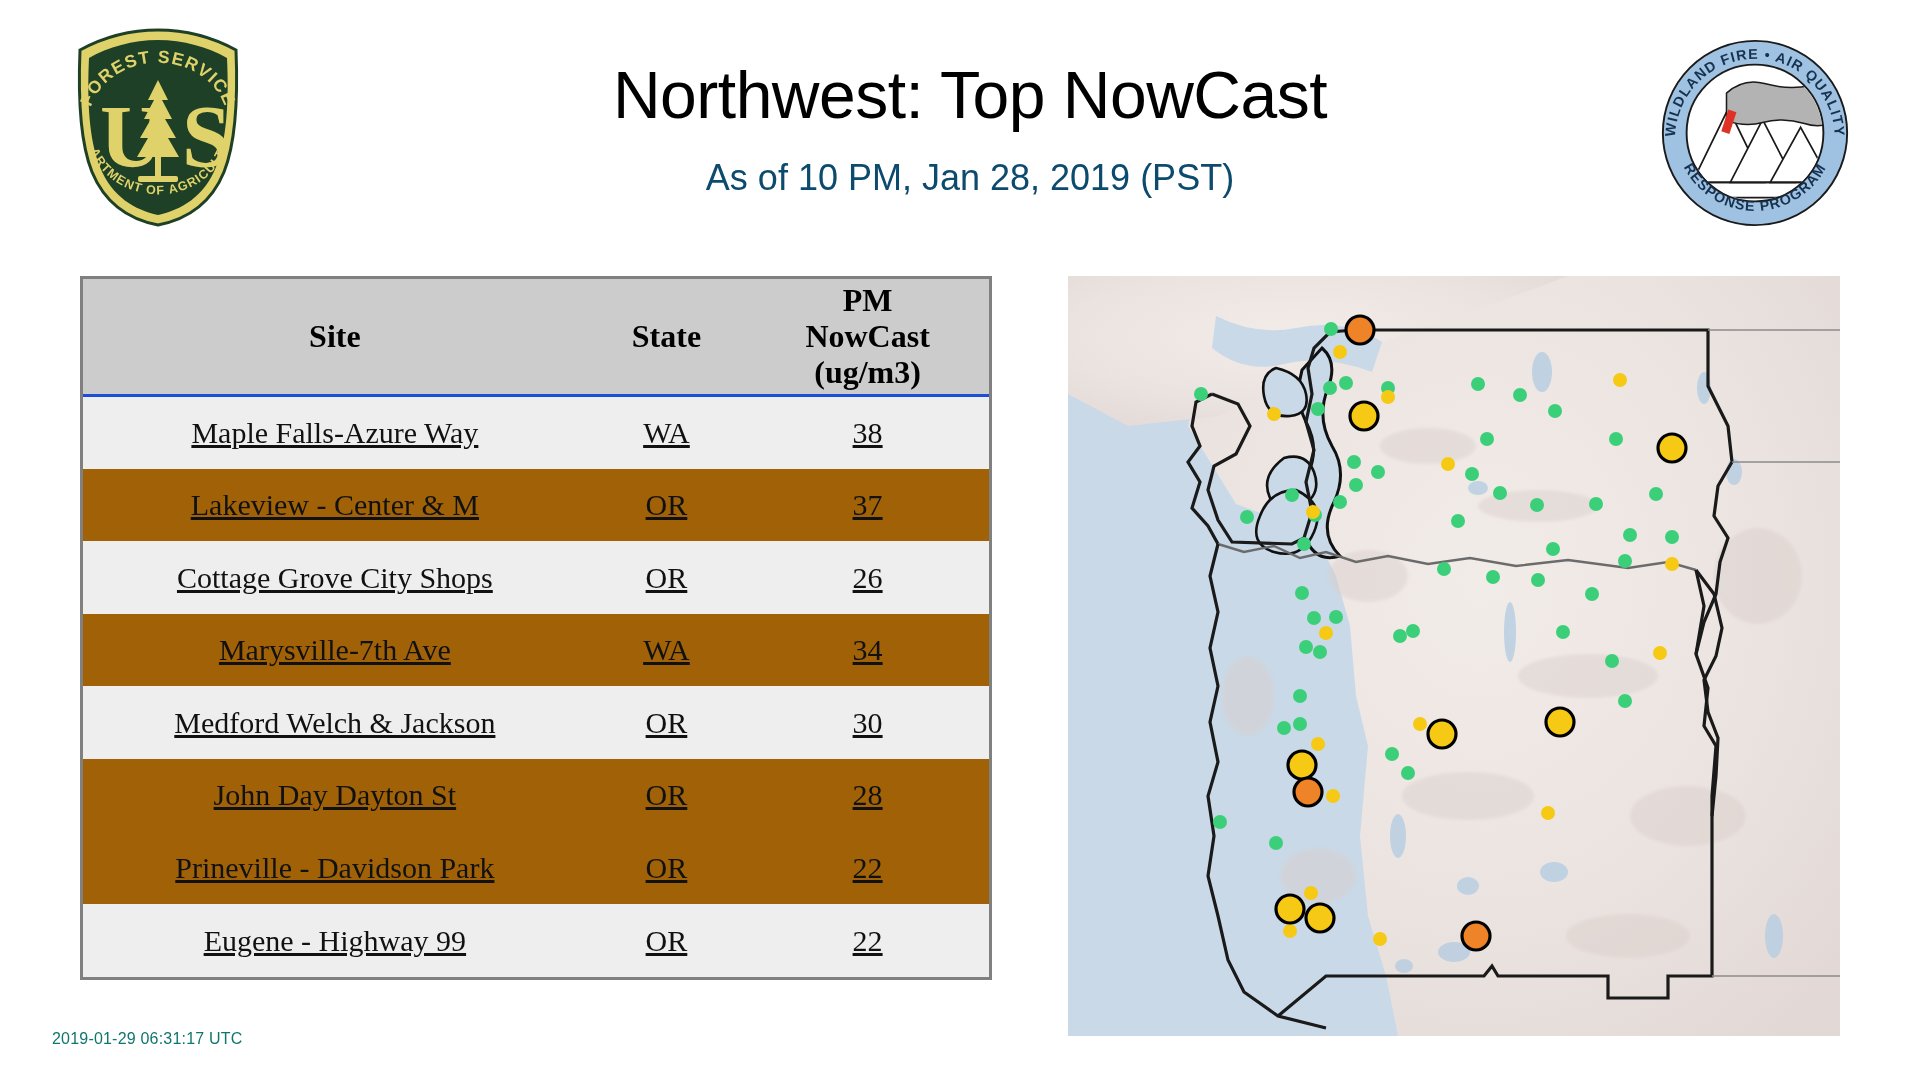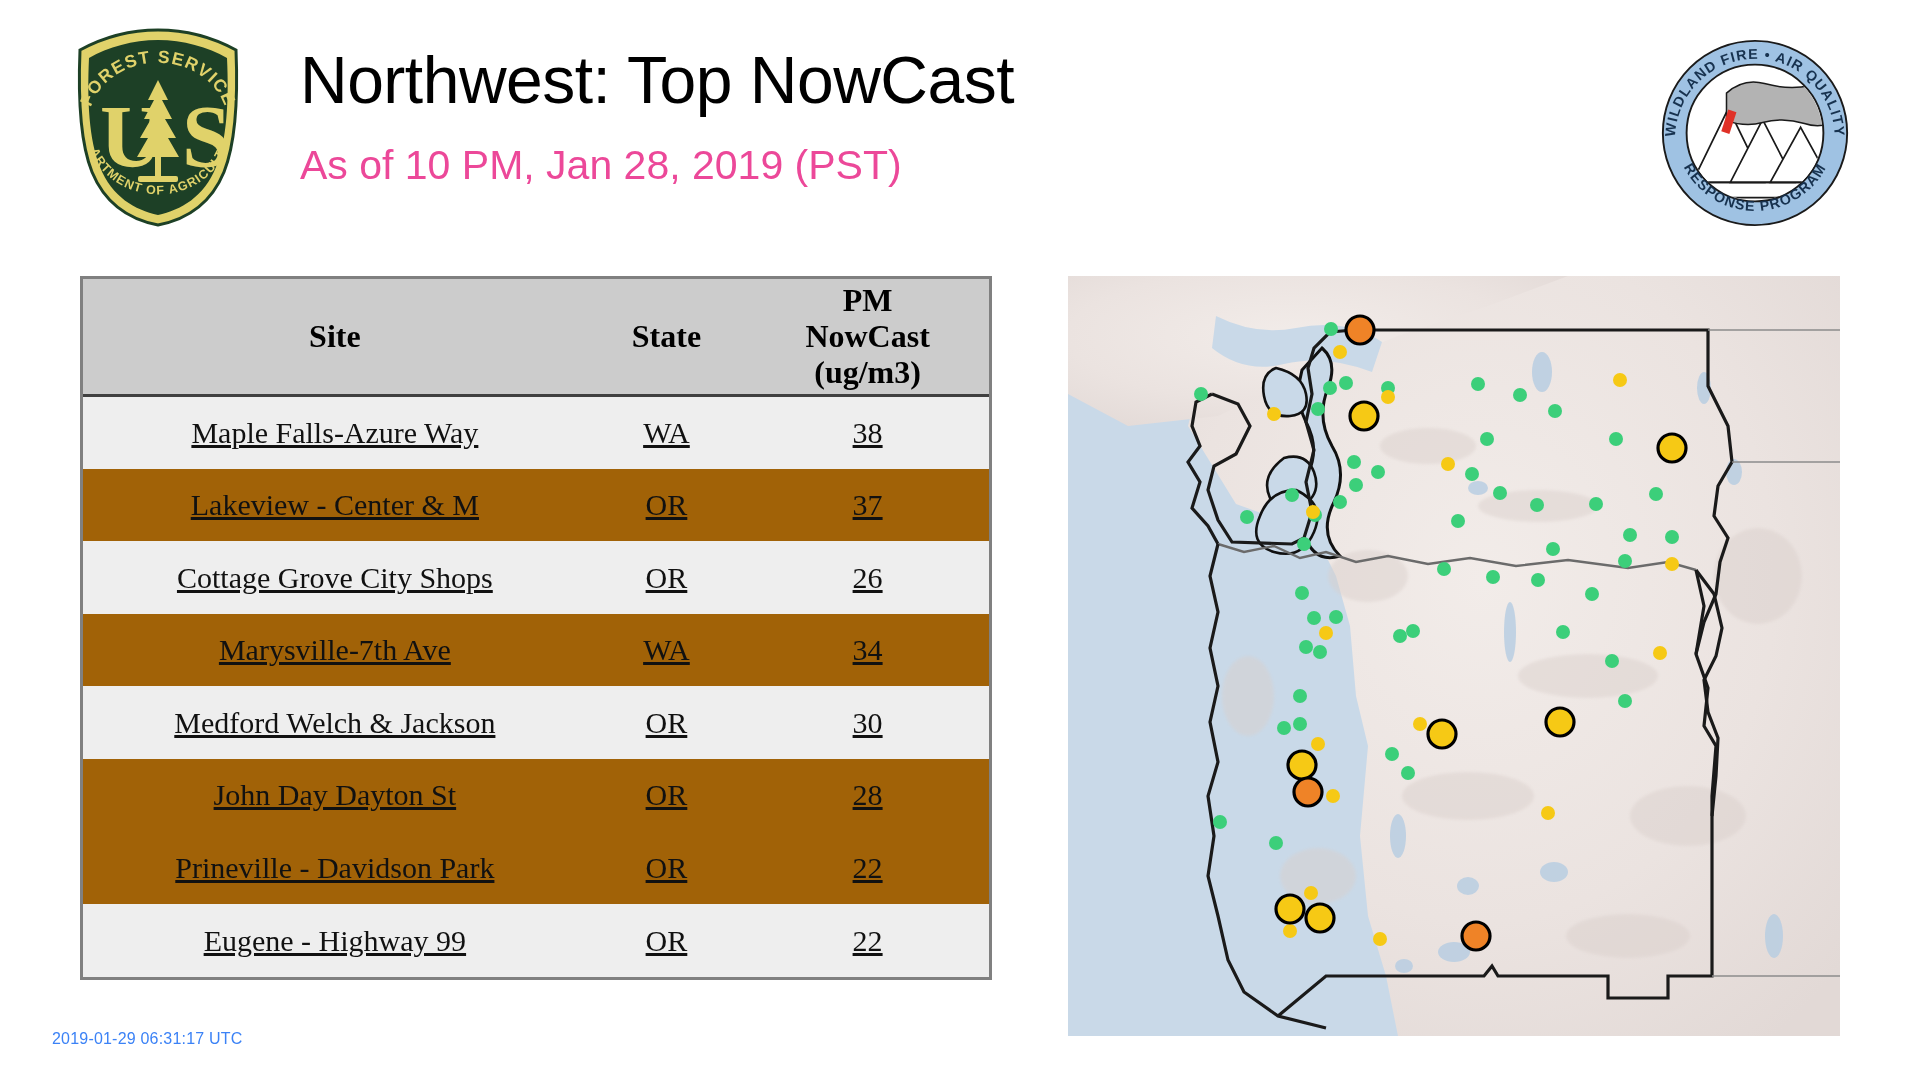--- a/index.html
+++ b/index.html
@@ -13,43 +13,43 @@
 
   
   #header { position:absolute; left:0; top:0; width:1920px; height:262px; }
 
   #fs-logo { position:absolute; left:58px; top:26px; width:200px; height:202px; }
   #fs-logo svg { width:100%; height:100%; display:block; }
 
   #wfaq-logo { position:absolute; left:1660px; top:38px; width:190px; height:190px; }
   #wfaq-logo svg { width:100%; height:100%; display:block; }
 
-  #title-block { position:absolute; left:300px; top:43px; width:1340px; text-align:left; }
+  #title-block { position:absolute; left:300px; top:58px; width:1340px; text-align:center; }
   #main-title {
     font-family:"Liberation Sans", sans-serif;
     font-size:66px; font-weight:400; color:#000;
     letter-spacing:-0.5px; line-height:1.15;
   }
   #sub-title {
     margin-top:22px;
     font-family:"Liberation Sans", sans-serif;
-    font-size:41px; font-weight:400; color:#ec4899; line-height:1.2;
+    font-size:36px; font-weight:400; color:#0c4a6e; line-height:1.2;
   }
 
   
   #table-wrap {
     position:absolute; left:80px; top:276px;
     width:912px; height:704px;
     border:3px solid #808080;
     background:#ffffff;
   }
   table#nowcast-table { width:100%; height:100%; border-collapse:collapse; table-layout:fixed; }
   table#nowcast-table thead th {
     background:#cccccc;
-    border-bottom:3px solid #404040;
+    border-bottom:3px solid #1d4ed8;
     font-family:"Liberation Serif", serif;
     font-weight:bold; font-size:32px; color:#000;
     text-align:center; vertical-align:middle;
     height:112px; padding:4px 6px; line-height:1.12;
   }
   col.c-site  { width:55.6%; }
   col.c-state { width:17.6%; }
   col.c-pm    { width:26.8%; }
 
   table#nowcast-table tbody td {
@@ -58,21 +58,21 @@
     text-align:center; vertical-align:middle;
     height:55px; padding:2px 6px; border:none; white-space:nowrap;text-decoration:underline;
   }
   table#nowcast-table tbody tr.alt td { background:#eeeeee; }
   table#nowcast-table tbody tr.plain td { background:#a16207; }
 
   
   #footer-ts {
     position:absolute; left:52px; top:1030px;
     font-family:"Liberation Sans", sans-serif;
-    font-size:16px; color:#3b82f6; letter-spacing:0.2px;
+    font-size:16px; color:#0f766e; letter-spacing:0.2px;
   }
 
   
   #map-panel {
     position:absolute; left:1068px; top:276px;
     width:772px; height:760px;
     overflow:hidden; background:#c9d9e8;
   }
   #map-panel svg { display:block; width:100%; height:100%; }
 

